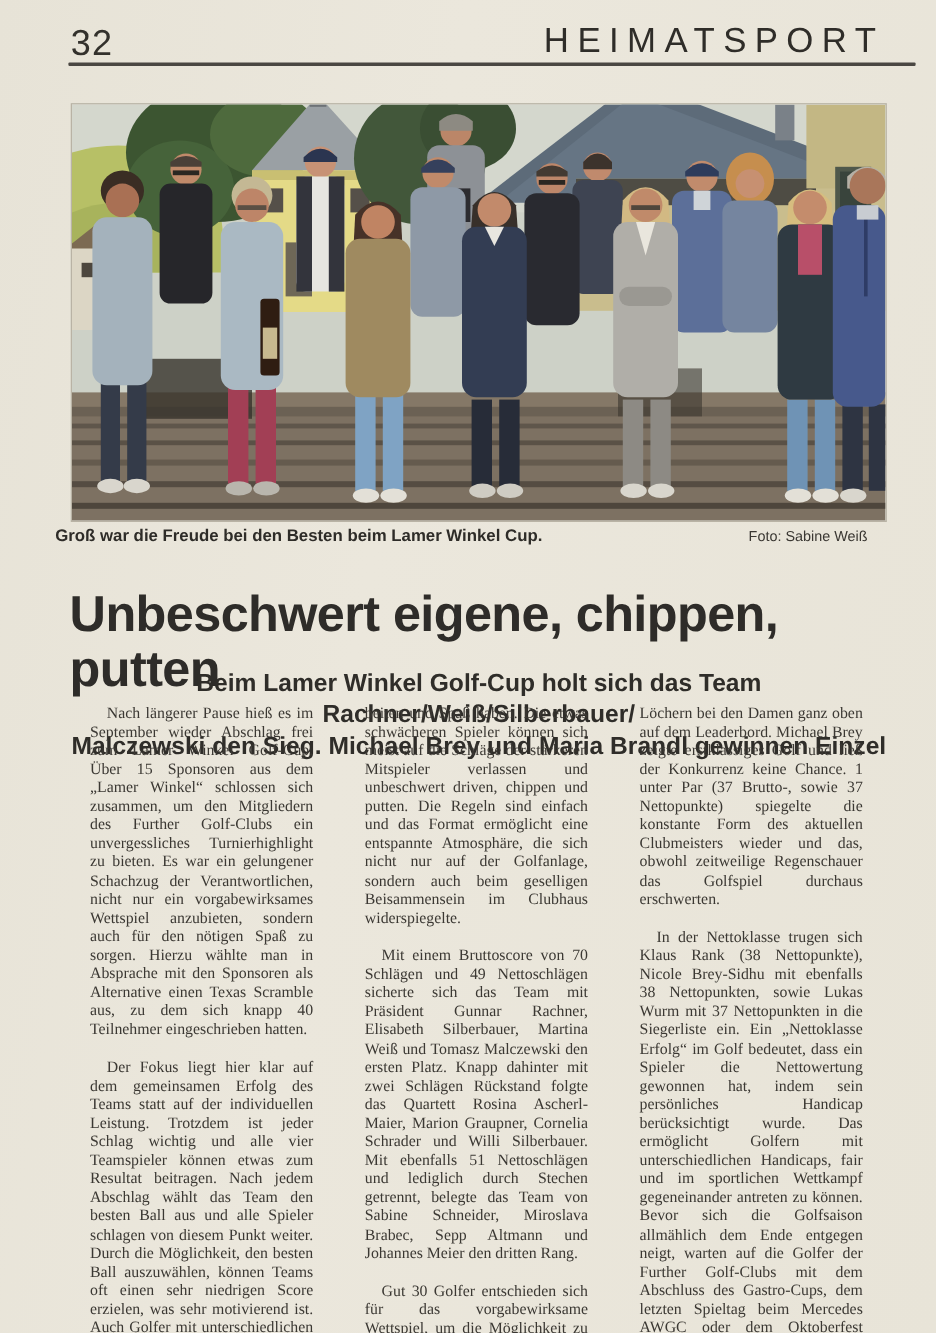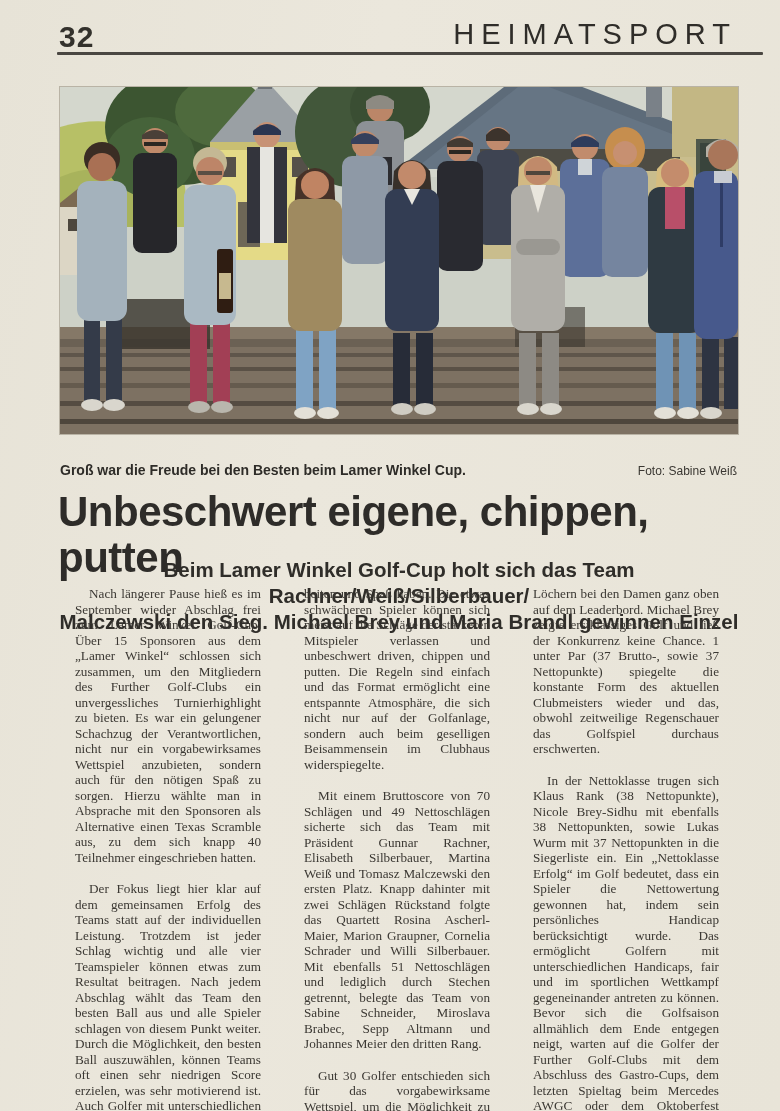--- a/index.html
+++ b/index.html
@@ -7,28 +7,28 @@
     width:780px;height:1111px;
     background:#e9e5da;
     font-family:"Liberation Sans",sans-serif;
     color:#3a3732;
     position:relative;
     overflow:hidden;
   }
   .page{position:absolute;inset:0;background:linear-gradient(100deg,#e7e3d7 0%,#ebe7dc 40%,#e8e4d8 100%);}
   
   .masthead{position:absolute;left:57px;right:18px;top:14px;height:40px;}
-  .page-num{position:absolute;left:2px;top:6px;font-size:30px;font-weight:700;color:#33312c;letter-spacing:1px;}
+  .page-num{position:absolute;left:2px;top:6px;font-size:30px;font-weight:400;color:#33312c;letter-spacing:1px;}
   .section-title{position:absolute;right:25px;top:4px;font-size:29px;font-weight:400;letter-spacing:7px;color:#2f2d29;}
   .head-rule{position:absolute;left:57px;top:52px;width:706px;height:3px;background:#4a4742;border-radius:1px;}
   
   .photo-frame{position:absolute;left:59px;top:86px;width:678px;height:347px;background:#cfd2c9;border:1px solid #b9b3a5;box-shadow:inset 0 0 0 2px #efece2;overflow:hidden;}
   .photo-frame svg{display:block;}
   
-  .caption-row{position:absolute;left:60px;top:438px;width:677px;height:18px;margin-top:24px;}
+  .caption-row{position:absolute;left:46px;top:438px;width:677px;height:18px;}
   .caption{position:absolute;left:0;top:0;font-size:14px;font-weight:700;color:#2e2c28;}
   .credit{position:absolute;right:0;top:2px;font-size:12px;font-weight:400;color:#3a3732;}
   
   .headline{position:absolute;left:58px;top:461px;width:680px;font-size:42px;line-height:46px;font-weight:700;letter-spacing:-0.5px;color:#2e2c29;}
   .subhead{position:absolute;left:58px;top:513px;width:682px;text-align:center;font-size:20.5px;line-height:26px;font-weight:700;color:#2f2d29;margin-top:44px;}
   
   .body-cols{position:absolute;left:59px;top:570px;width:678px;display:flex;gap:11px;}
   .col{width:218px;}
   .col p{
     margin:16px;

